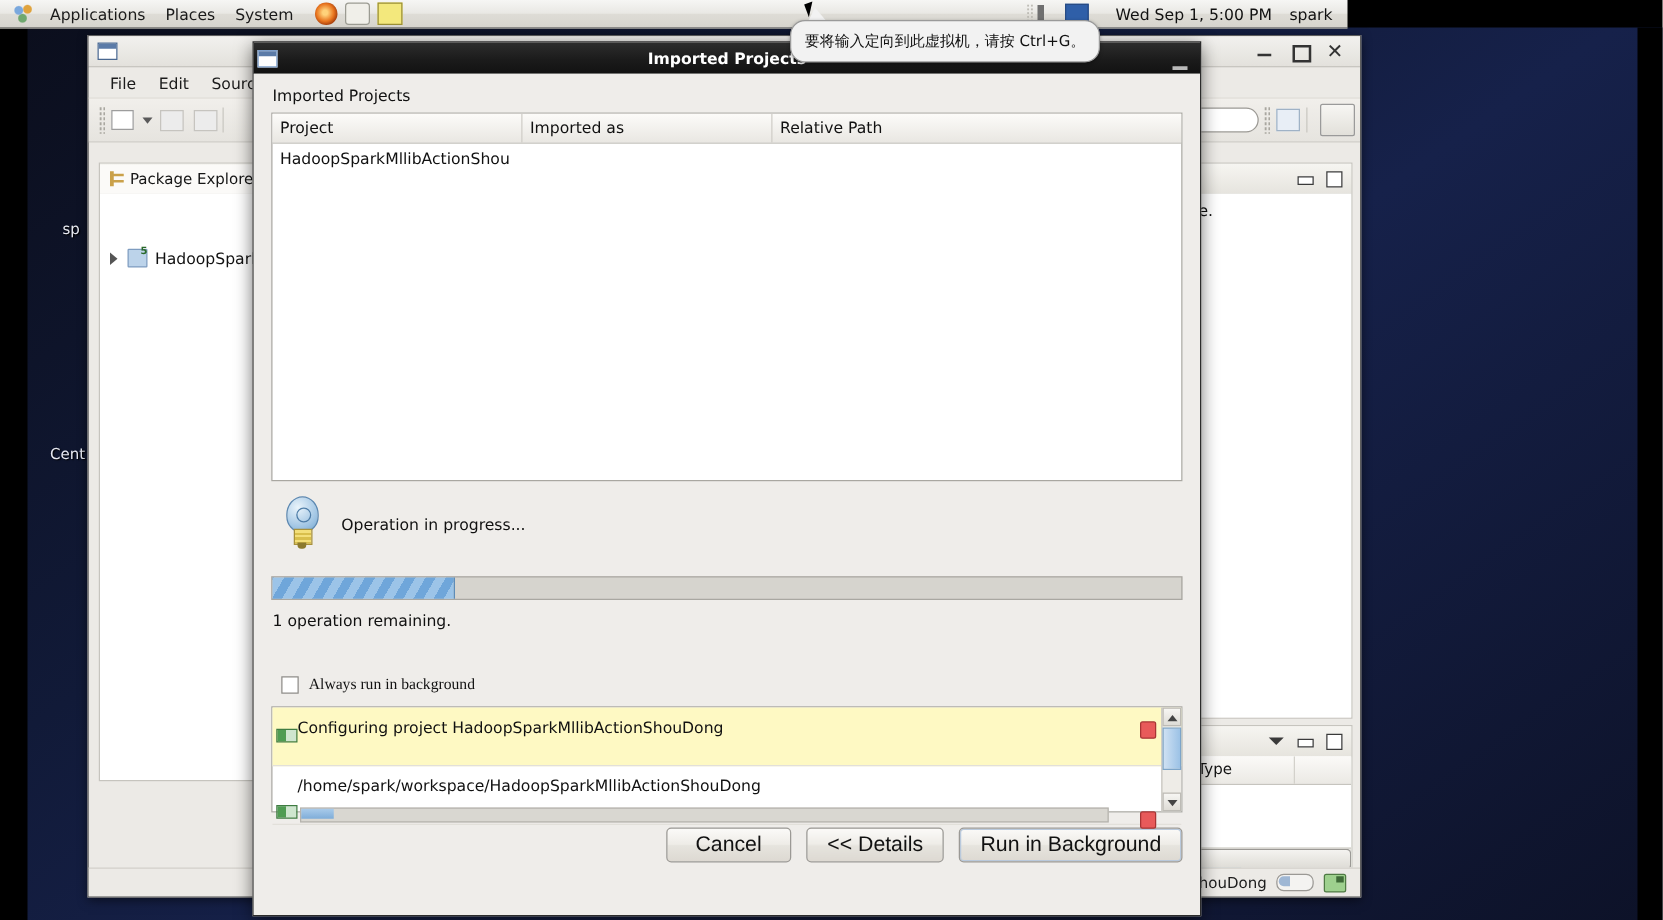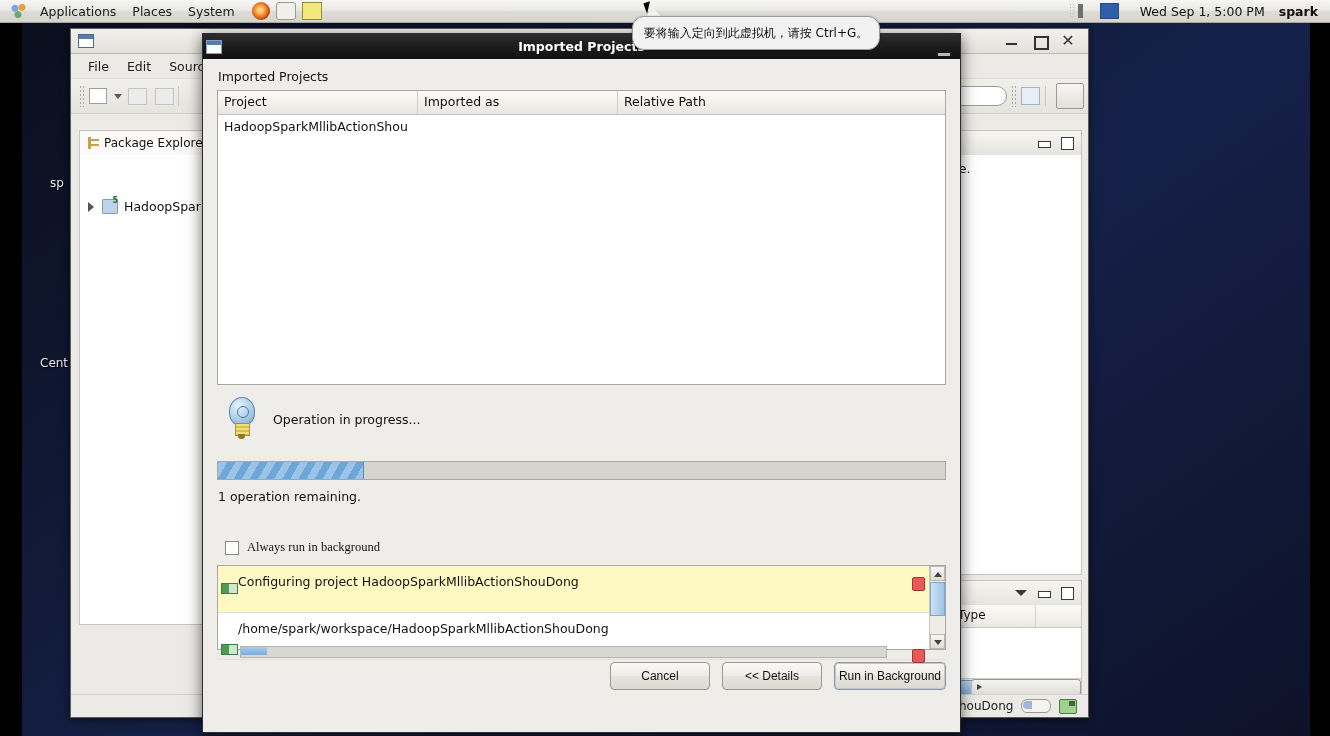--- a/index.html
+++ b/index.html
@@ -16,30 +16,30 @@
   }
   #desktop-black-left{
     position:absolute;left:0;top:22px;width:22px;height:714px;background:#000;
   }
   #desktop-black-right{
     position:absolute;left:1310px;top:22px;width:20px;height:714px;background:#000;
   }
   .desk-icon{position:absolute;color:#e7e9f1;font-size:12px;text-shadow:1px 1px 1px #000;}
   
   #top-panel{
-    position:absolute;left:0;top:0;width:1330px;height:22px;
+    position:absolute;left:0;top:0;width:1078px;height:22px;
     background:linear-gradient(180deg,#f6f6f4 0%,#e9e8e4 48%,#dedcd6 52%,#d6d4cd 100%);
     border-bottom:1px solid #a8a69f;
     display:flex;align-items:center;
   }
   #top-panel .menu{
     font-size:12.5px;color:#1a1a1a;padding:2px 8px;cursor:default;white-space:nowrap;
   }
   #clock{font-size:12.5px;color:#111;white-space:nowrap;}
-  #user{font-size:12.5px;color:#111;font-weight:bold;margin-left:14px;margin-right:12px;}
+  #user{font-size:12.5px;color:#111;font-weight:normal;margin-left:14px;margin-right:12px;}
   .tray-ico{width:20px;height:18px;margin:0 3px;position:relative;}
   .dots{width:6px;height:16px;margin-left:6px;
     background-image:radial-gradient(#b9b7b0 40%,transparent 41%);
     background-size:3px 3px;opacity:.9;}
   
   #eclipse{
     position:absolute;left:70px;top:28px;width:1017px;height:688px;
     background:#eceae6;border:1px solid #5d5d5d;
     box-shadow:0 2px 8px rgba(0,0,0,.55);
   }
@@ -186,21 +186,21 @@
   .det-sb{position:absolute;right:0;top:0;width:15px;bottom:0;background:#eeece7;border-left:1px solid #c6c4be;}
   .det-sb .up,.det-sb .dn{position:absolute;left:0;width:15px;height:15px;
      background:linear-gradient(180deg,#f7f6f3,#dedcd6);border:1px solid #bdbbb5;box-sizing:border-box;}
   .det-sb .up{top:0}.det-sb .dn{bottom:0}
   .det-sb .up:after{content:"";position:absolute;left:3px;top:5px;border-left:4px solid transparent;border-right:4px solid transparent;border-bottom:5px solid #444;}
   .det-sb .dn:after{content:"";position:absolute;left:3px;top:5px;border-left:4px solid transparent;border-right:4px solid transparent;border-top:5px solid #444;}
   .det-sb .thumb{position:absolute;left:0;top:16px;width:15px;height:34px;
      background:linear-gradient(90deg,#cfe1f3,#9cc2e6);border:1px solid #7da5c9;box-sizing:border-box;}
   #btn-row{display:flex;justify-content:flex-end;gap:12px;padding-top:12px;}
   .btn{
-    min-width:100px;height:28px;padding:0 4px;font-size:12px;color:#111;
+    min-width:100px;height:28px;padding:0 16px;font-size:17px;color:#111;
     background:linear-gradient(180deg,#fbfaf8 0%,#eeece7 48%,#e6e4de 52%,#ddd9d2 100%);
     border:1px solid #9b9995;border-radius:4px;cursor:default;
   }
   .btn.default{box-shadow:0 0 0 1px #b9c9dc inset;}
   
   #tip{
     position:absolute;left:632px;top:16px;width:246px;height:32px;
     background:#f2f2f2;border:1px solid #9a9a9a;border-radius:12px;
     display:flex;align-items:center;justify-content:center;
     font-size:12px;color:#111;box-shadow:0 1px 3px rgba(0,0,0,.35);

